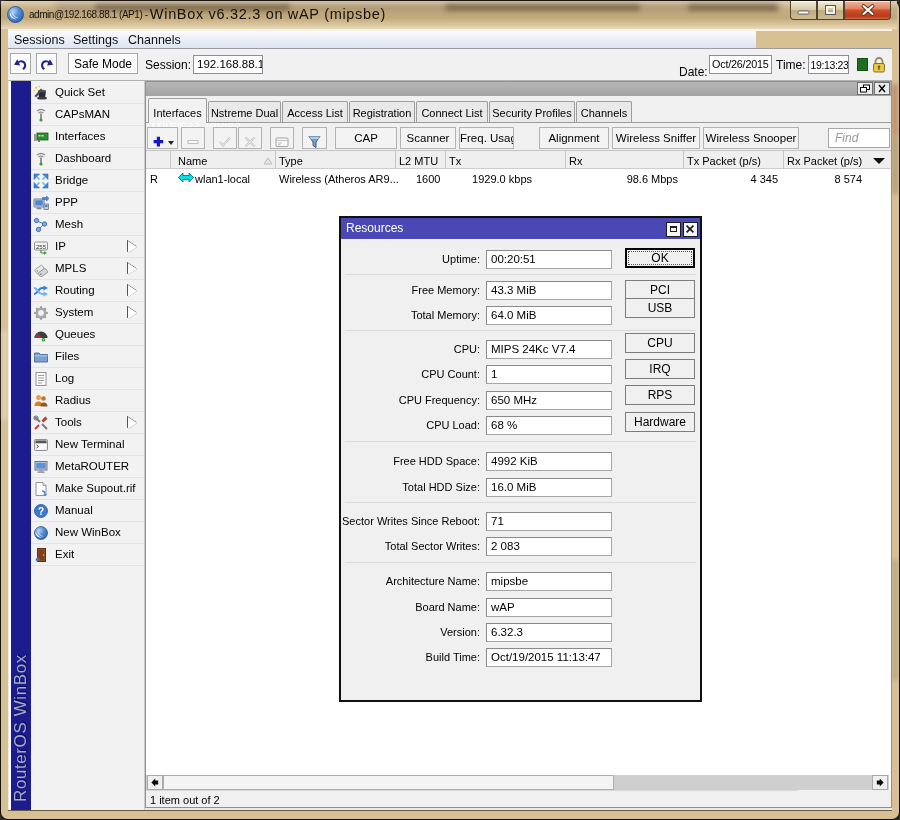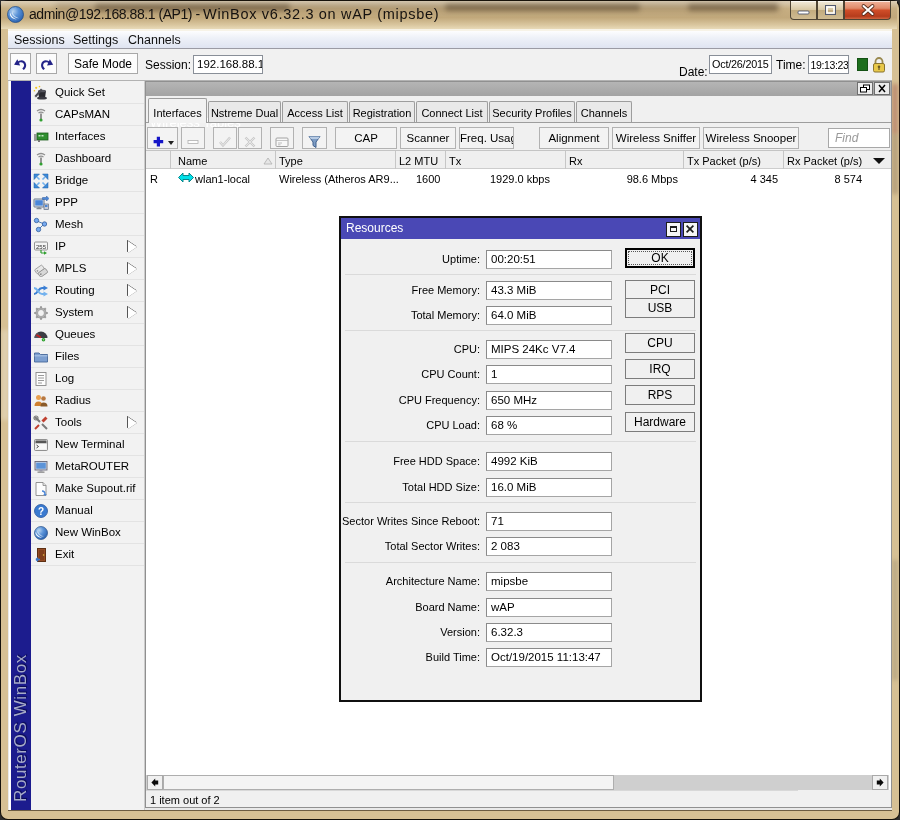--- a/index.html
+++ b/index.html
@@ -14,21 +14,21 @@
 #title { left:1px; top:1px; width:896px; height:28px;
   background:linear-gradient(180deg,#dccfb8 0%,#c6ae82 28%,#c2a97c 60%,#d9c69e 85%,#e8dab8 100%); }
 .smudge { position:absolute; background:rgba(62,46,26,.42); filter:blur(2.5px); border-radius:3px; }
 
 .wbtn { position:absolute; top:1px; height:19px; border:1px solid #4e4434;
   border-top:none; box-shadow:inset 0 1px 0 rgba(255,255,255,.7); }
 #bmin { left:790px; width:27px; background:linear-gradient(180deg,#f3ecdc 0%,#d8c8a4 48%,#c2ab7e 52%,#cfbb92 100%); border-radius:0 0 0 4px; }
 #bmax { left:817px; width:27px; background:linear-gradient(180deg,#f3ecdc 0%,#d8c8a4 48%,#c2ab7e 52%,#cfbb92 100%); }
 #bclose { left:844px; width:47px; background:linear-gradient(180deg,#f0b49c 0%,#e08a6a 40%,#cf4d28 52%,#b63c1c 85%,#d06540 100%); border-radius:0 0 4px 0; }
 
-#menubar { left:8px; top:31px; width:884px; height:17px;
+#menubar { left:8px; top:31px; width:748px; height:17px;
   background:linear-gradient(180deg,#fdfdfe 0%,#eef1f8 40%,#dfe4f1 100%); }
 #whiteline { left:8px; top:29px; width:884px; height:2px; background:#f7f3e7; }
 #menusep { left:8px; top:48px; width:884px; height:1px; background:#9b9ba4; }
 #menubar span { position:absolute; top:2px; font-size:12.5px; color:#111; }
 
 #topbar { left:8px; top:49px; width:884px; height:31px; background:#f1f1f1; }
 #topsep { left:8px; top:80px; width:884px; height:1px; background:#b2b2b2; }
 .tbtn { position:absolute; background:#fcfcfc; border:1px solid #a8a8a8; }
 .tlabel { position:absolute; font-size:12px; color:#000; }
 .tfield { position:absolute; background:#fff; border:1px solid #898f98; font-size:11.5px; color:#000; padding:2px 0 0 3px; white-space:nowrap; overflow:hidden; }
@@ -477,21 +477,21 @@
     </div>
 
   <div class="abs" id="tablewhite"></div>
   <div class="rtext" style="left:150px">R</div>
   <svg class="abs" style="left:178px;top:172px" width="16" height="11" viewBox="0 0 16 11">
       <path d="M0.5,5.5 L5,1 L5,3.5 L11,3.5 L11,1 L15.5,5.5 L11,10 L11,7.5 L5,7.5 L5,10 Z" fill="#00e0e8" stroke="#007a80" stroke-width="0.9"></path>
     </svg>
   <div class="rtext" style="left:195px">wlan1-local</div>
   <div class="rtext" style="left:279px">Wireless (Atheros AR9...</div>
   <div class="rtext" style="left:416px;width:24px;text-align:right">1600</div>
-  <div class="rtext" style="left:490px;width:70px;text-align:left">1929.0 kbps</div>
+  <div class="rtext" style="left:462px;width:70px;text-align:right">1929.0 kbps</div>
   <div class="rtext" style="left:608px;width:70px;text-align:right">98.6 Mbps</div>
   <div class="rtext" style="left:728px;width:50px;text-align:right">4 345</div>
   <div class="rtext" style="left:812px;width:50px;text-align:right">8 574</div>
 
   <div class="abs" id="hscroll"></div>
   <div class="sbtn" style="left:147px">
       <svg width="14" height="13" viewBox="0 0 14 13">
         <path d="M10.2,4.6 L7.2,4.6 L7.2,2.4 L3.4,6.5 L7.2,10.6 L7.2,8.4 L10.2,8.4 Z" fill="#0a0a0a"></path>
       </svg>
     </div>
@@ -575,21 +575,21 @@
         <radialGradient id="sph" cx="35%" cy="30%" r="75%">
       <stop offset="0%" stop-color="#b8d4f0"></stop>
           <stop offset="45%" stop-color="#5b93d8"></stop>
           <stop offset="100%" stop-color="#2a62b0"></stop>
     </radialGradient>
       </defs>
     <circle cx="8.5" cy="8.5" r="8" fill="url(#sph)" stroke="#274f86" stroke-width="0.8"></circle>
     <path d="M3.2,6.5 Q4.2,11.5 9.8,13.4 Q4.6,13.4 2.9,9 Z" fill="#ffffff" opacity="0.95"></path>
     <path d="M5.2,5 Q6.2,10.5 12,12.2 Q6.6,12.4 4.6,7.5 Z" fill="#dcebfa" opacity="0.75"></path>
   </svg>
-  <div class="abs" style="position:absolute;left:29px;top:6px;color:#151210;white-space:nowrap"><span style="font-size:14px;letter-spacing:-0.45px;vertical-align:top;line-height:17px">admin@192.168.88.1 (AP1) - </span><span style="font-size:14.5px;letter-spacing:0.68px;vertical-align:top;line-height:16px">WinBox v6.32.3 on wAP (mipsbe)</span></div>
+  <div class="abs" style="position:absolute;left:29px;top:6px;color:#151210;white-space:nowrap"><span style="font-size:10px;letter-spacing:-0.45px;vertical-align:top;line-height:17px">admin@192.168.88.1 (AP1) - </span><span style="font-size:14.5px;letter-spacing:0.68px;vertical-align:top;line-height:16px">WinBox v6.32.3 on wAP (mipsbe)</span></div>
   <div class="wbtn" id="bmin">
       <svg width="25" height="18" viewBox="0 0 25 18">
         <rect x="7" y="10" width="11" height="3" rx="1" fill="#fff" stroke="#51586e" stroke-width="0.9"></rect>
       </svg>
     </div>
   <div class="wbtn" id="bmax">
       <svg width="25" height="18" viewBox="0 0 25 18">
         <rect x="7.5" y="4.5" width="10" height="9" fill="none" stroke="#51586e" stroke-width="1"></rect>
         <rect x="9" y="6" width="7" height="6" fill="none" stroke="#fff" stroke-width="1.6"></rect>
       </svg>

